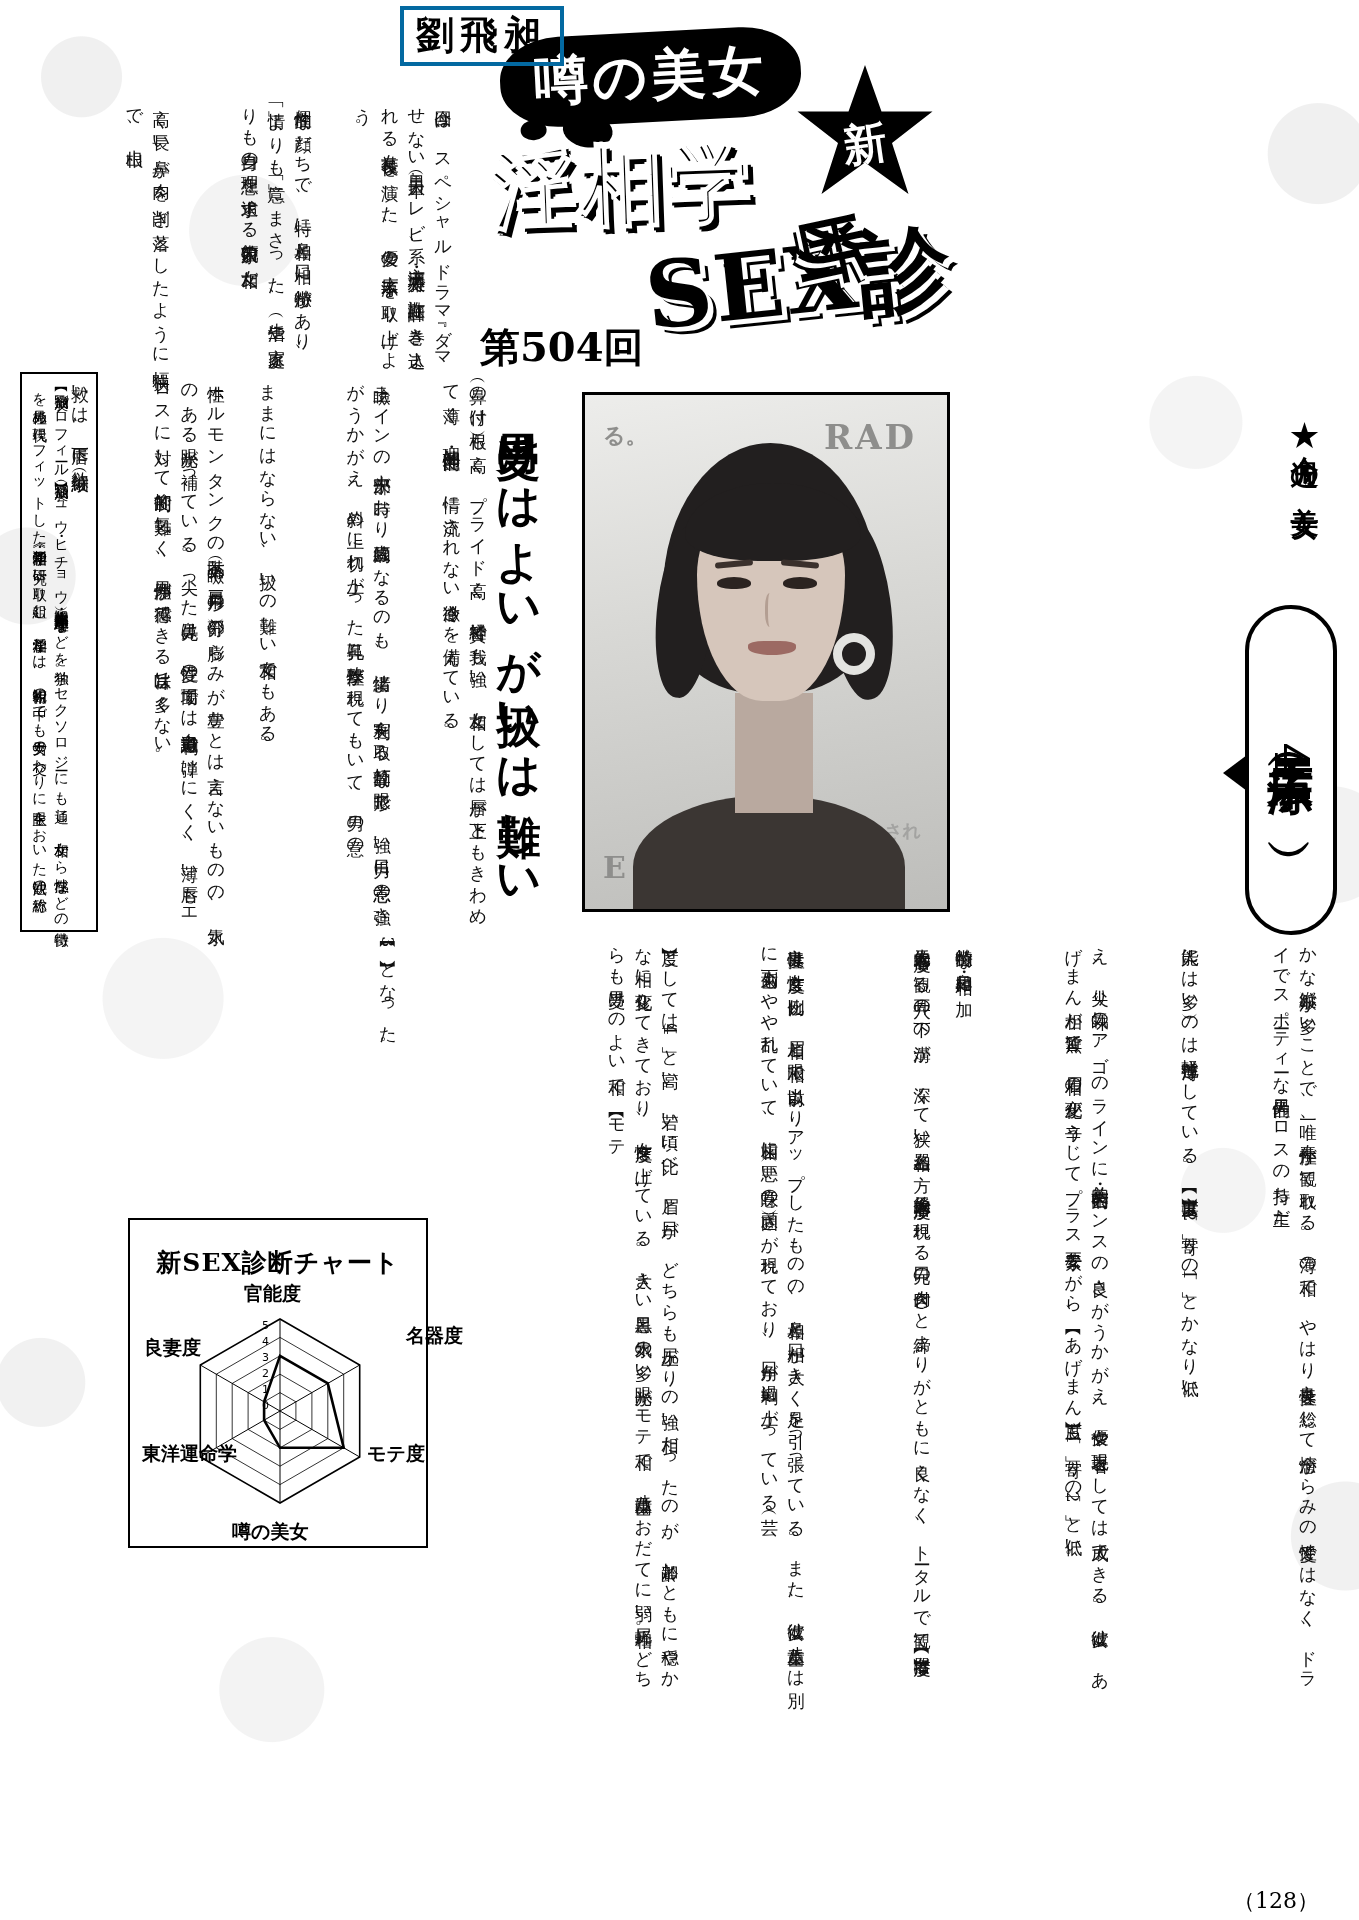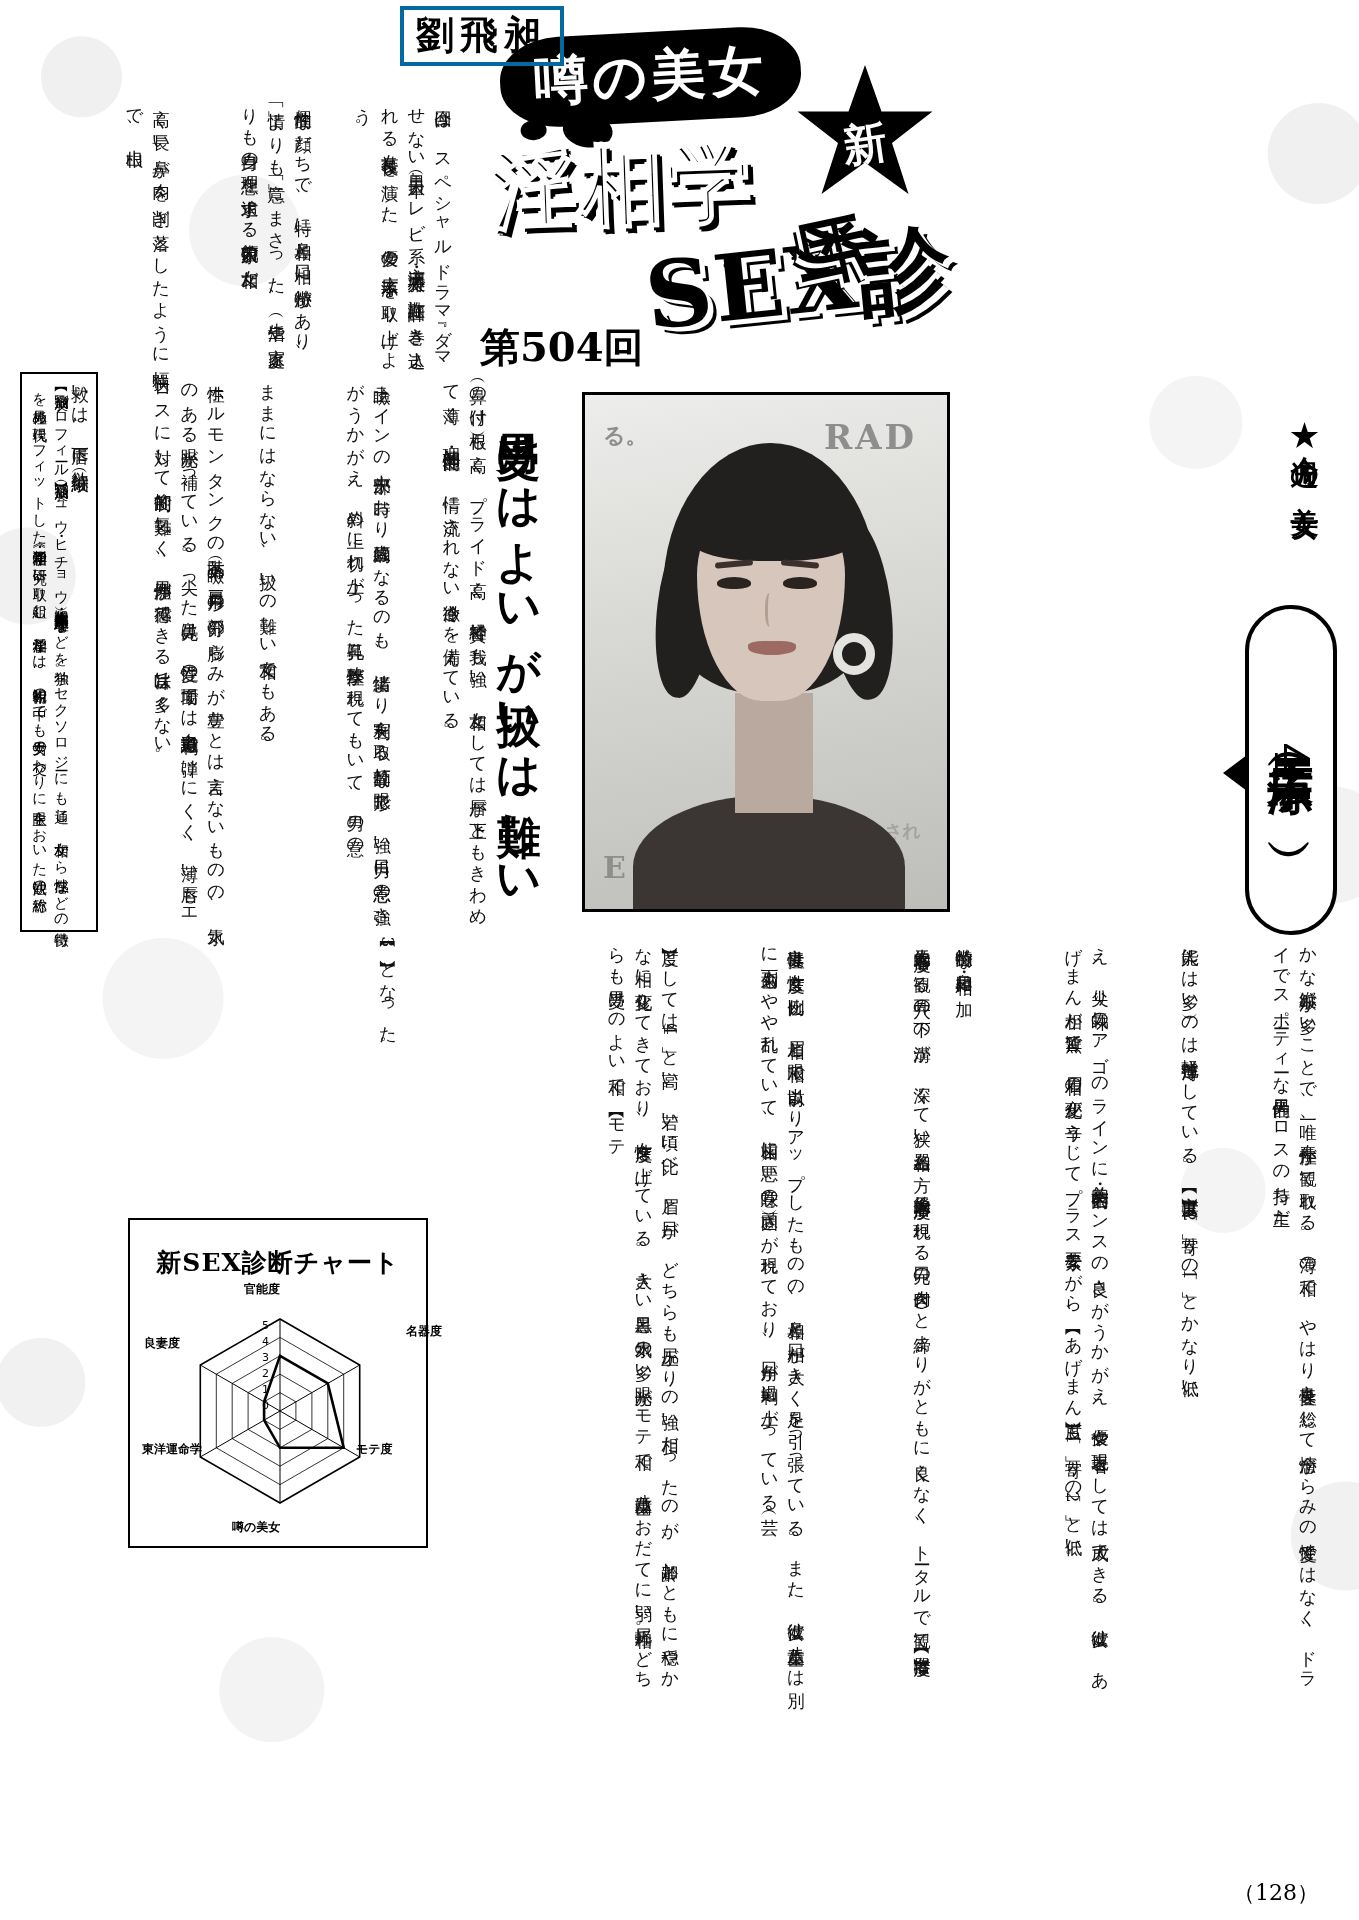--- a/index.html
+++ b/index.html
@@ -334,35 +334,35 @@
     font-size: 25px;
     text-align: center;
     letter-spacing: 1px;
     margin: 20px 0 0 0;
   }
   .chart-area { position: relative; width: 100%; height: 272px; }
   .chart-area svg { position: absolute; left: 0; top: 0; }
   .axis-label {
     position: absolute;
     font-family: "DejaVu Serif", serif;
-    font-size: 12px;
+    font-size: 19px;
     font-weight: bold;
     writing-mode: vertical-rl;
     white-space: nowrap;
   }
   .axis-label.horiz { writing-mode: horizontal-tb; }
   .tick-num {
     position: absolute;
     font-family: "DejaVu Sans", sans-serif;
     font-size: 11px;
   }
 
   .page-num {
     position: absolute;
-    right: 40px; bottom: 12px;
+    right: 40px; bottom: 4px;
     font-family: "DejaVu Serif", serif;
     font-size: 22px;
   }
 </style>
 </head>
 <body>
 
 <div class="bg-texture"></div>
 
 <div class="page">
@@ -460,21 +460,21 @@
             <line x1="144" y1="132" x2="223.7" y2="178.0"></line>
             <line x1="144" y1="132" x2="144.0" y2="224.0"></line>
             <line x1="144" y1="132" x2="64.3" y2="178.0"></line>
             <line x1="144" y1="132" x2="64.3" y2="86.0"></line>
           </g>
         <polygon id="radar-series" fill="none" stroke="#000" stroke-width="2.6" points="144.0,76.8 191.8,104.4 207.7,168.8 144.0,168.8 128.1,141.2 128.1,122.8"></polygon>
       </svg>
 
       <div class="axis-label horiz" style="left:108px; top:2px;">官能度</div>
       <div class="axis-label horiz" style="left:222px; top:44px;margin-left:48px;">名器度</div>
-      <div class="axis-label horiz" style="left:220px; top:162px;font-family:Liberation Mono, monospace;">モテ度</div>
+      <div class="axis-label horiz" style="left:231px; top:162px;font-family:Liberation Mono, monospace;">モテ度</div>
       <div class="axis-label horiz" style="left:96px;  top:240px;">噂の美女</div>
       <div class="axis-label horiz" style="left:6px;   top:162px;">東洋運命学</div>
       <div class="axis-label horiz" style="left:8px;   top:56px;">良妻度</div>
 
       <div class="tick-num" style="left:126px; top:40px;">5</div>
       <div class="tick-num" style="left:126px; top:56px;">4</div>
       <div class="tick-num" style="left:126px; top:72px;">3</div>
       <div class="tick-num" style="left:126px; top:88px;">2</div>
       <div class="tick-num" style="left:126px; top:104px;">1</div>
       <div class="tick-num" style="left:126px; top:120px;">0</div>

